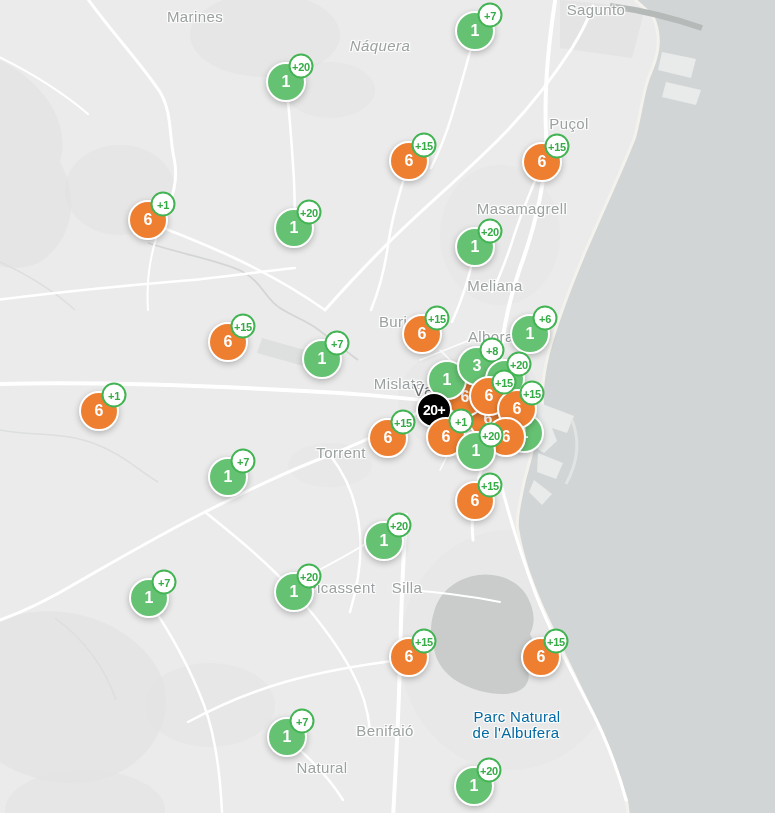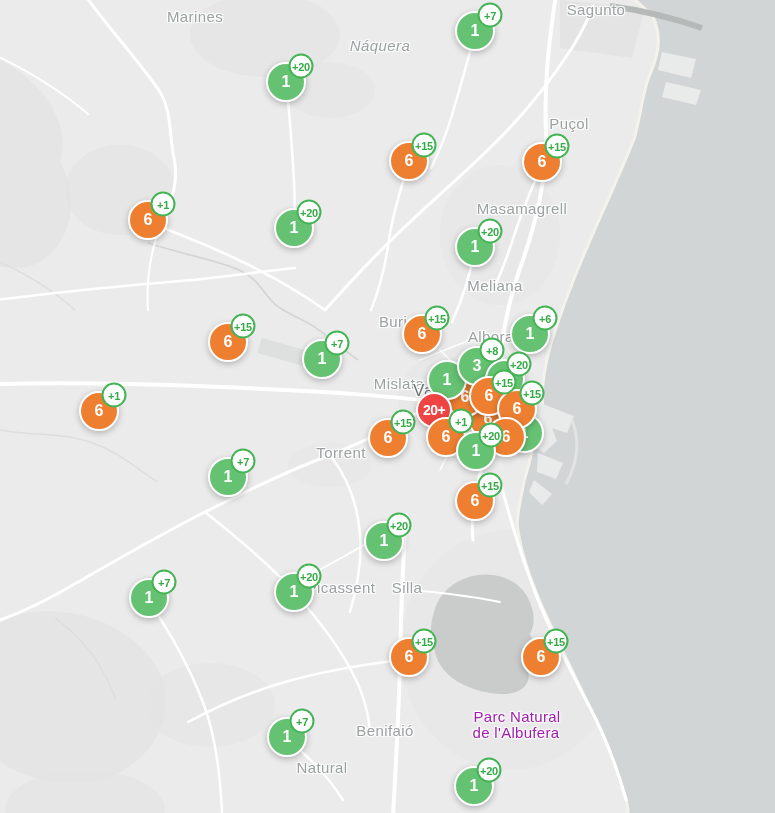--- a/index.html
+++ b/index.html
@@ -8,30 +8,30 @@
   #map-canvas{position:absolute;left:0;top:0;z-index:1;}
   #labels-layer,#markers-layer{position:absolute;left:0;top:0;width:100%;height:100%;}
   #labels-layer{z-index:5;pointer-events:none;}
   #markers-layer{z-index:10;}
 
   .map-label{position:absolute;transform:translate(-50%,-50%);color:#9ba0a1;font-size:15px;
     letter-spacing:.4px;white-space:nowrap;
     text-shadow:-1px -1px 0 rgba(255,255,255,.85),1px -1px 0 rgba(255,255,255,.85),
                 -1px 1px 0 rgba(255,255,255,.85),1px 1px 0 rgba(255,255,255,.85),0 0 4px #fff;}
   .map-label.city{color:#6e7374;font-size:17px;letter-spacing:1px;}
-  .map-label.park{color:#a21caf;font-size:15px;letter-spacing:.3px;}
+  .map-label.park{color:#0369a1;font-size:15px;letter-spacing:.3px;}
 
   .mk-wrap{position:absolute;width:0;height:0;}
   .mk{position:absolute;left:0;top:0;transform:translate(-50%,-50%);width:40px;height:40px;
     border-radius:50%;border:2.5px solid #fff;box-sizing:border-box;display:flex;align-items:center;
     justify-content:center;color:#fff;font-weight:bold;font-size:16px;
     box-shadow:0 2px 6px rgba(0,0,0,.25);cursor:pointer;}
   .mk.green{background:#66c273;}
   .mk.orange{background:#ee7f31;}
-  .mk.dark{background:#ef4444;width:36px;height:36px;font-size:14px;letter-spacing:-.5px;}
+  .mk.dark{background:#000000;width:36px;height:36px;font-size:14px;letter-spacing:-.5px;}
   .bdg{position:absolute;transform:translate(-50%,-50%);width:25px;height:25px;border-radius:50%;
     background:#fff;border:2.5px solid #43b453;box-sizing:border-box;display:flex;align-items:center;
     justify-content:center;color:#35ab46;font-weight:bold;font-size:11px;letter-spacing:-.3px;
     cursor:pointer;}
   .mk-wrap .bdg{left:15px;top:-16px;}
 </style>
 </head>
 <body>
 
 <div id="map-viewport">

